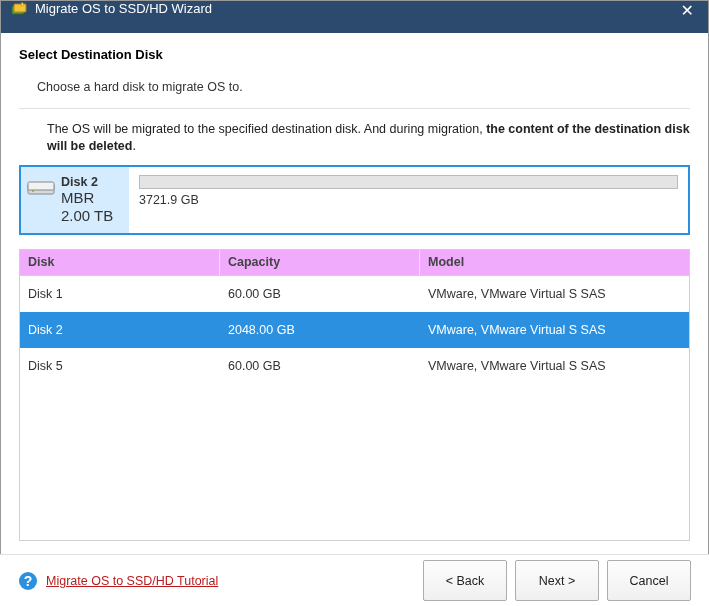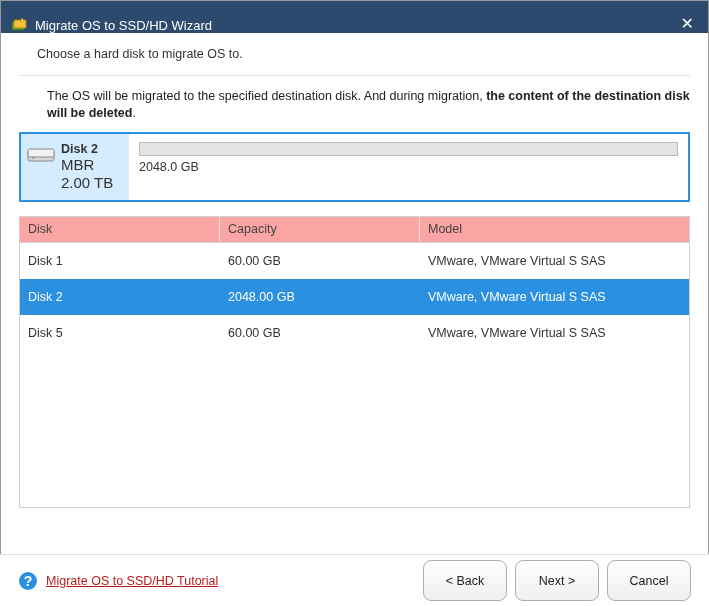--- a/index.html
+++ b/index.html
@@ -3,32 +3,32 @@
   <meta charset="utf-8">
   <style>
     * { margin: 0; padding: 0; box-sizing: border-box; font-family: "Segoe UI", Tahoma, sans-serif; }
     body { background: #fff; width: 709px; height: 606px; border: 1px solid #999; overflow: hidden; }
 
     .titlebar {
       background: #2c4a6e;
       color: #fff;
       height: 32px;
       display: flex;
-      align-items: flex-end;
+      align-items: flex-start;
       padding: 0 10px;
       font-size: 13px;
     }
     .titlebar .app-icon { width: 16px; height: 16px; margin-right: 8px; }
     .titlebar .title-text { flex: 1; }
     .titlebar .close-x { padding: 0 4px; font-size: 16px; cursor: pointer; font-weight: 300; }
 
     .content { padding: 14px 18px 0 18px; }
 
     .heading { font-weight: 700; font-size: 13px; color: #000; }
-    .subheading { font-size: 12.5px; color: #333; margin-left: 18px; margin-top: 0; }
+    .subheading { font-size: 12.5px; color: #333; margin-left: 18px; margin-top: 18px; }
 
     .divider { border: 0; border-top: 1px solid #e0e0e0; margin: 14px 0 12px 0; }
 
     .warning { font-size: 12.5px; color: #222; line-height: 1.35; margin-left: 28px; }
     .warning b { font-weight: 700; }
 
     .preview-row {
       margin-top: 10px;
       display: flex;
       border: 2px solid #2b90e0;
@@ -62,21 +62,21 @@
     .un-label { font-size: 12.5px; color: #333; }
     .un-size { font-size: 12.5px; color: #333; }
 
     .table-wrap { margin-top: 14px; border: 1px solid #d0d0d0; height: 292px; background:#fff; }
     .thead, .trow {
       display: grid;
       grid-template-columns: 200px 200px 1fr;
       font-size: 12.5px;
       align-items: center;
     }
-    .thead { height: 26px; border-bottom: 1px solid #d0d0d0; color: #444; background: #fca5a5; }
+    .thead { height: 26px; border-bottom: 1px solid #d0d0d0; color: #444; background: #f0abfc; font-weight: bold; }
     .thead > div { padding: 0 8px; border-right: 1px solid #e6e6e6; height:100%; display:flex; align-items:center; }
     .thead > div:last-child { border-right:0; }
     .trow { height: 36px; color: #333; cursor: pointer; }
     .trow > div { padding: 0 8px; }
     .trow.sel { background: #2b90e0; color: #fff; }
 
     .footer {
       position: absolute;
       bottom: 0; left: 0; right: 0;
       height: 52px;
@@ -88,37 +88,38 @@
     }
     .help-icon { width: 20px; height: 20px; margin-right: 8px; }
     .tut-link { color: #b91c1c; font-size: 12.5px; text-decoration: underline; cursor: pointer; }
     .spacer { flex: 1; }
     .btn {
       min-width: 84px; height: 41px;
       border: 1px solid #adadad;
       background: linear-gradient(#fdfdfd,#f0f0f0);
       font-size: 12.5px; color: #222;
       margin-left: 8px; cursor: pointer;
-      border-radius: 8px;
+      border-radius: 2px;
     }
   </style>
 </head>
 <body>
 
 <div class="titlebar">
   <svg class="app-icon" viewBox="0 0 16 16">
     <rect x="1" y="5" width="12" height="8" rx="1" fill="#5aa34a" stroke="#2d6e21"></rect>
     <rect x="3" y="3" width="12" height="8" rx="1" fill="#f5c23b" stroke="#b4820f"></rect>
     <path d="M11 1 l2 3 l-3 1 z" fill="#fff27a" stroke="#b4820f" stroke-width="0.5"></path>
   </svg>
   <span class="title-text">Migrate OS to SSD/HD Wizard</span>
   <span class="close-x">✕</span>
 </div>
 
 <div class="content">
+  <div class="heading">Select Destination Disk</div>
   <div class="subheading">Choose a hard disk to migrate OS to.</div>
 
   <hr class="divider">
 
   <div class="warning">
     <span>The OS will be migrated to the specified destination disk. And during migration, </span><b>the content of the destination disk will be deleted</b><span>.</span>
   </div>
 
   <div class="preview-row">
     <div class="preview-left">
@@ -128,21 +129,21 @@
         <circle cx="6" cy="12" r="0.9" fill="#6fae4b"></circle>
       </svg>
       <div>
         <span class="disk-name">Disk 2</span>
         <div class="disk-meta">MBR</div>
         <div class="disk-meta">2.00 TB</div>
       </div>
     </div>
     <div class="preview-right">
       <div class="bar"></div>
-      <div class="un-size">2048.0 GB</div>
+      <div class="un-size">3721.9 GB</div>
     </div>
   </div>
 
   <div class="table-wrap">
     <div class="thead">
       <div>Disk</div>
       <div>Capacity</div>
       <div>Model</div>
     </div>
     <div id="tbody">

